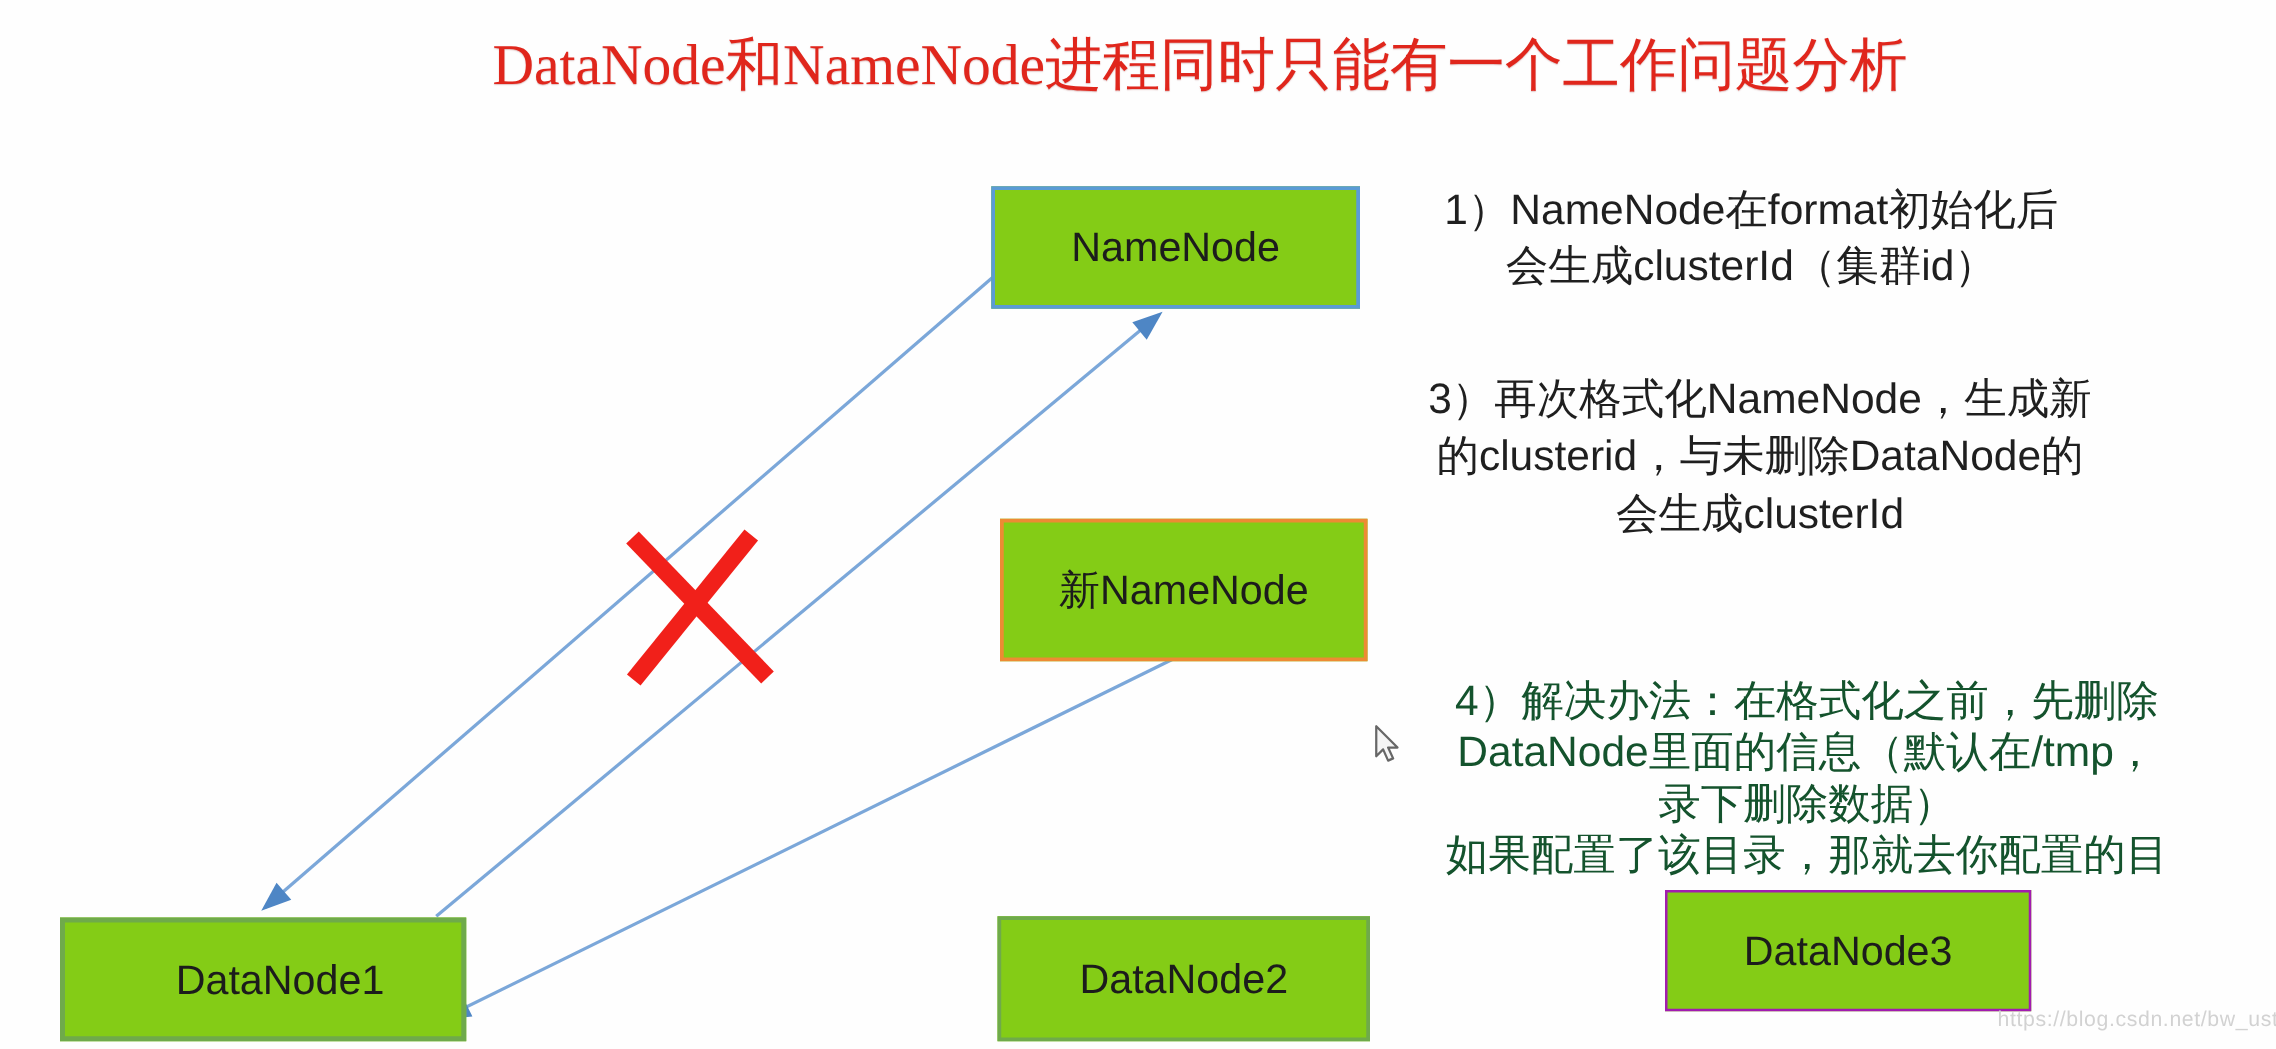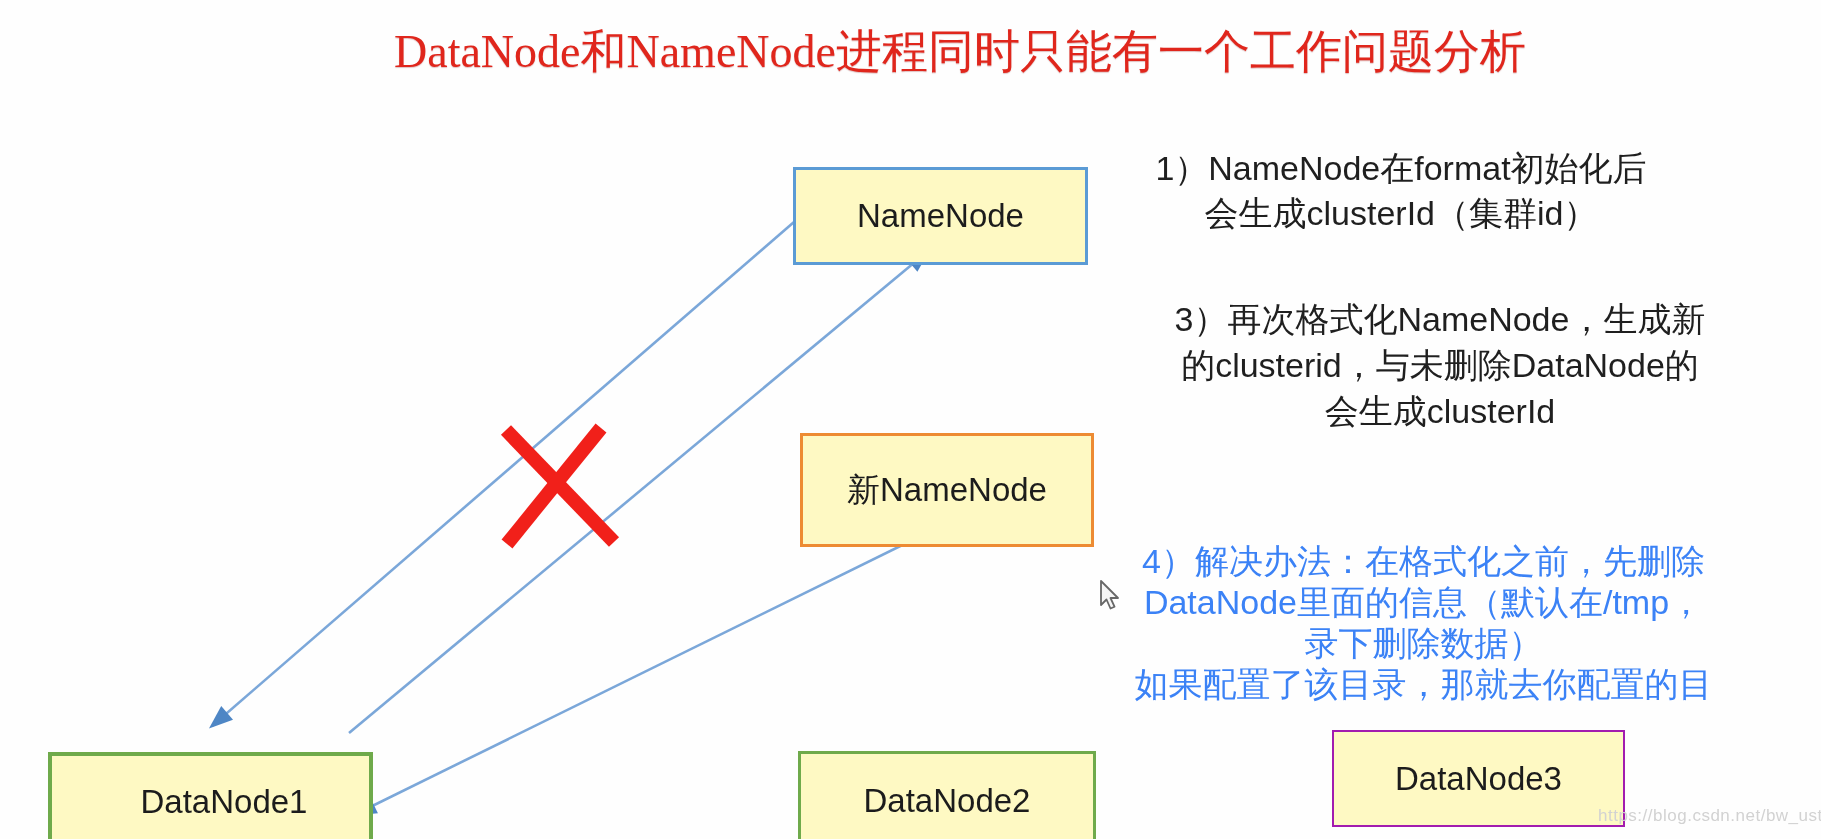--- a/index.html
+++ b/index.html
@@ -15,36 +15,36 @@
     text-align:center;
     font-family:"Liberation Serif","DejaVu Serif",serif;
     font-size:46px;line-height:52px;color:#e0261c;
     letter-spacing:0px;white-space:nowrap;
     text-shadow:0 1px 1px rgba(130,10,10,0.25);
   }
 
   .overlay{position:absolute;left:0;top:0;width:1821px;height:839px;pointer-events:none;}
 
   .node{
-    position:absolute;background:#fef9c3;
+    position:absolute;background:#84cc16;
     display:flex;align-items:center;justify-content:center;
-    font-size:33px;color:#1c1c1c;white-space:nowrap;margin-top:18px;
+    font-size:33px;color:#1c1c1c;white-space:nowrap;
   }
   .node-namenode{left:793px;top:149px;width:289px;height:92px;border:3px solid #5b9bd5;}
   .node-new-namenode{left:800px;top:415px;width:288px;height:108px;border:3px solid #ed8b33;text-align:right;}
   .node-datanode1{left:48px;top:734px;width:290px;height:91px;border:4px solid #6faa4b;padding-left:27px;}
   .node-datanode2{left:798px;top:733px;width:292px;height:94px;border:3px solid #6faa4b;}
   .node-datanode3{left:1332px;top:712px;width:289px;height:93px;border:2px solid #a21caf;}
 
   .note{position:absolute;text-align:center;color:#1f1f1f;}
   .note div{white-space:nowrap;}
   .note-1{left:1115px;top:146px;width:572px;font-size:34px;line-height:45px;}
   .note-2{left:8px;top:466px;width:332px;font-size:32px;line-height:44px;}
-  .note-3{left:1100px;top:296px;width:680px;font-size:34px;line-height:46px;}
-  .note-4{left:1076px;top:541px;width:695px;font-size:34px;line-height:41px;color:#3b82f6;}
+  .note-3{left:1068px;top:296px;width:680px;font-size:34px;line-height:46px;}
+  .note-4{left:1098px;top:541px;width:695px;font-size:34px;line-height:41px;color:#14532d;}
   .red{color:#e63b1e;}
 
   .watermark{
     position:absolute;left:1598px;top:806px;width:215px;
     text-align:right;font-size:17px;letter-spacing:0.5px;
     color:#d2d2d2;white-space:nowrap;
   }
 
   .cursor{position:absolute;left:1099px;top:580px;width:26px;height:34px;}
 </style>

